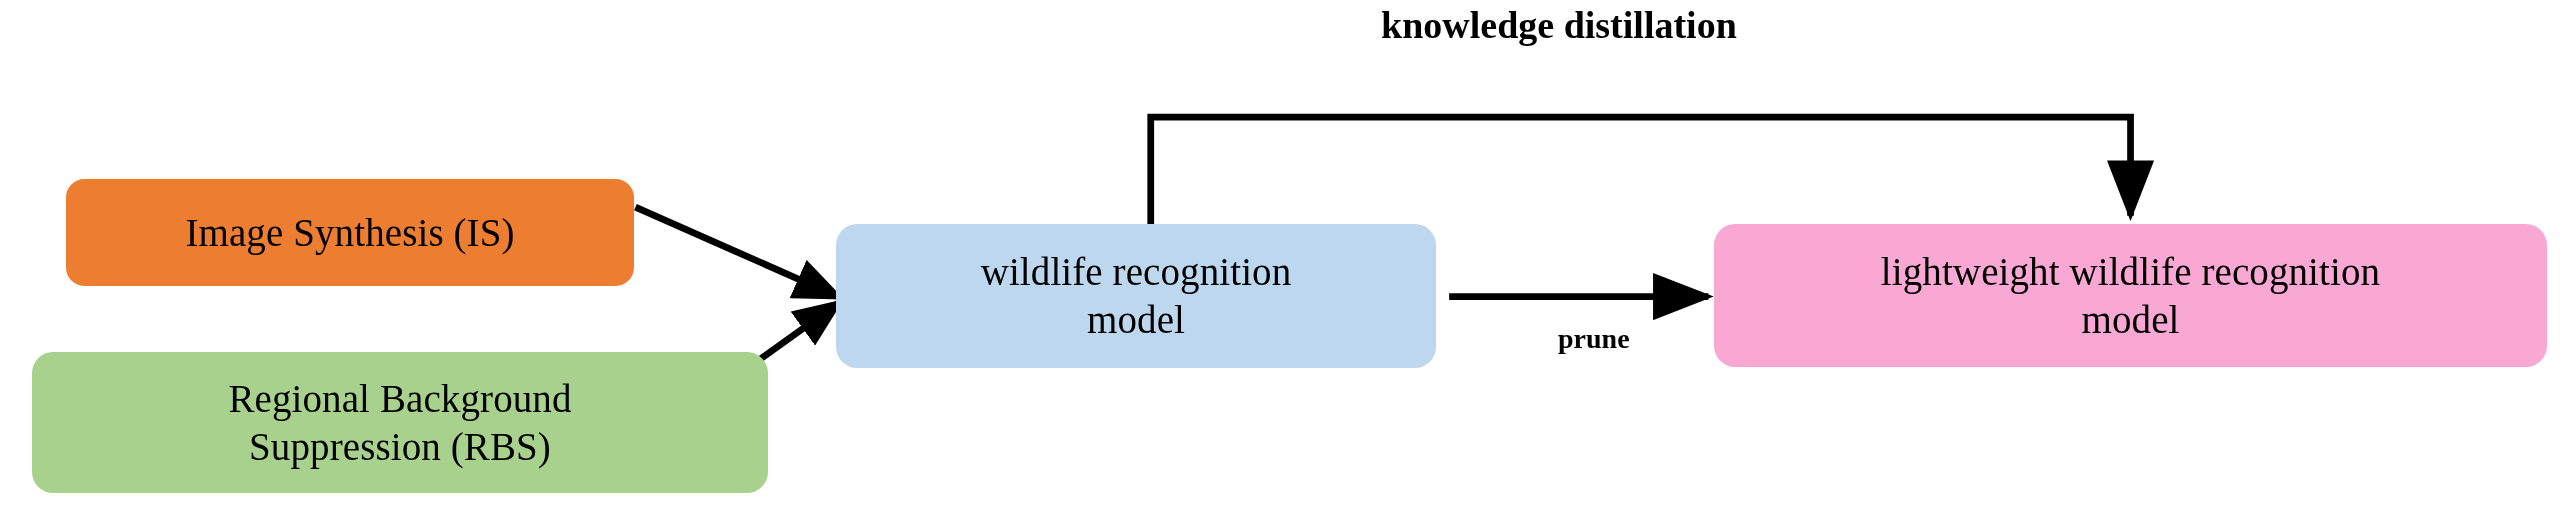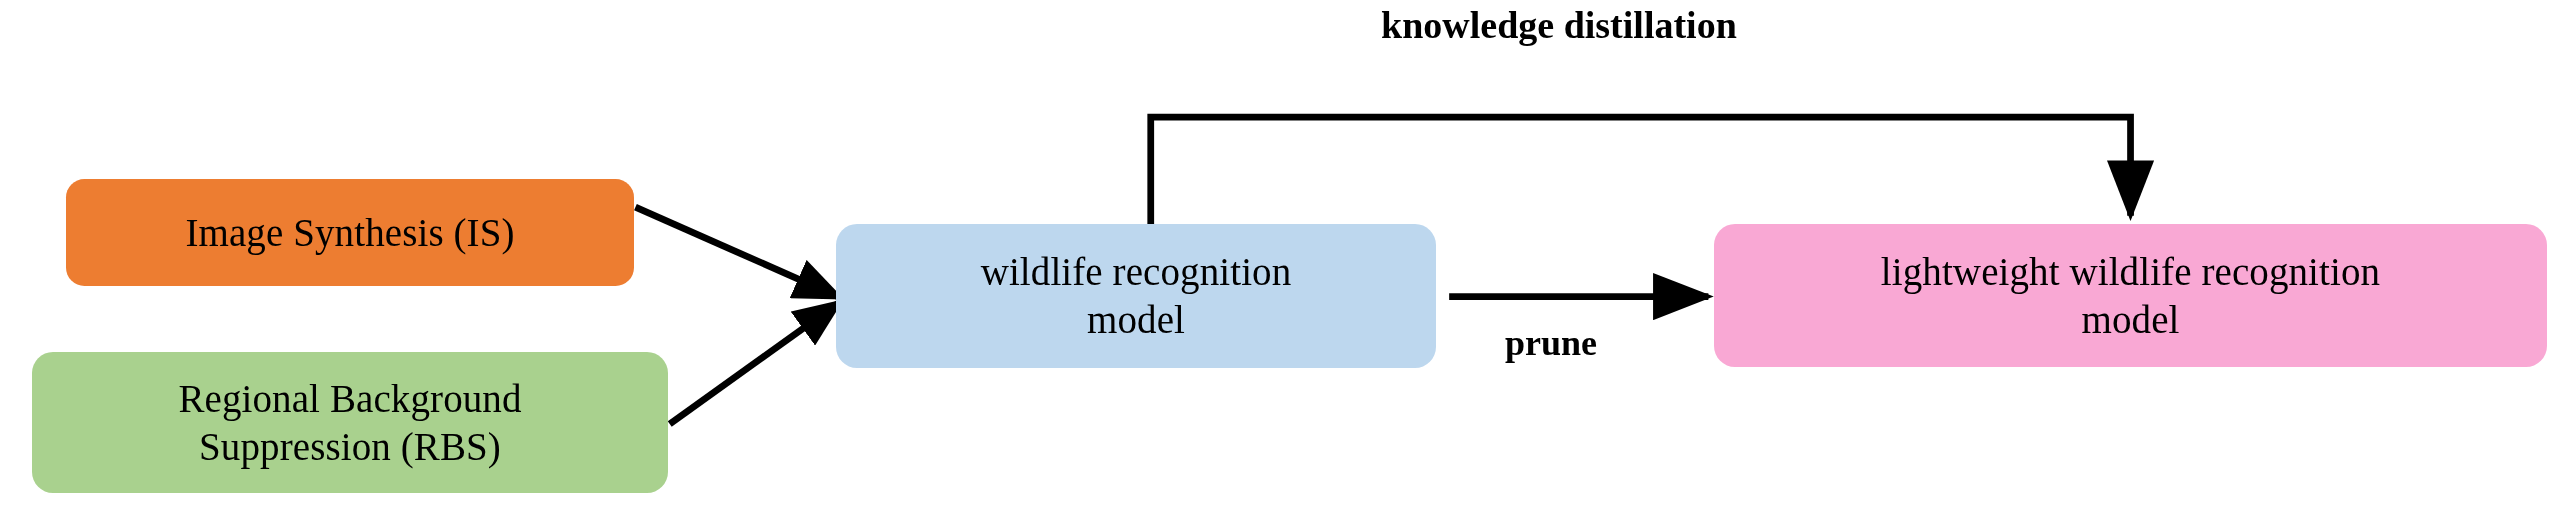--- a/index.html
+++ b/index.html
@@ -50,21 +50,21 @@
     top: 152px;
     width: 568px;
     height: 107px;
     background: #ED7D31;
     border-radius: 18.4px;
     margin-top: 27px;
   }
   #node-rbs {
     left: 32px;
     top: 352px;
-    width: 636px;
+    width: 736px;
     height: 141px;
     background: #A9D18E;
     border-radius: 21px;
   }
   #node-model {
     left: 836px;
     top: 224px;
     width: 600px;
     height: 144px;
     background: #BDD7EE;
@@ -86,23 +86,23 @@
     white-space: nowrap;
     z-index: 3;
   }
   #label-kd {
     left: 1381px;
     top: 4.9px;
     font-size: 38px;
     line-height: 1.1;
   }
   #label-prune {
-    left: 1505px;
+    left: 1558px;
     top: 324px;
-    font-size: 36px;
+    font-size: 28px;
     line-height: 1.1;
   }
 </style>
 </head>
 <body>
 
 <div id="stage">
 
   <svg id="edges" viewBox="0 0 4204 860" width="2576" height="527" xmlns="http://www.w3.org/2000/svg">
     <defs>

